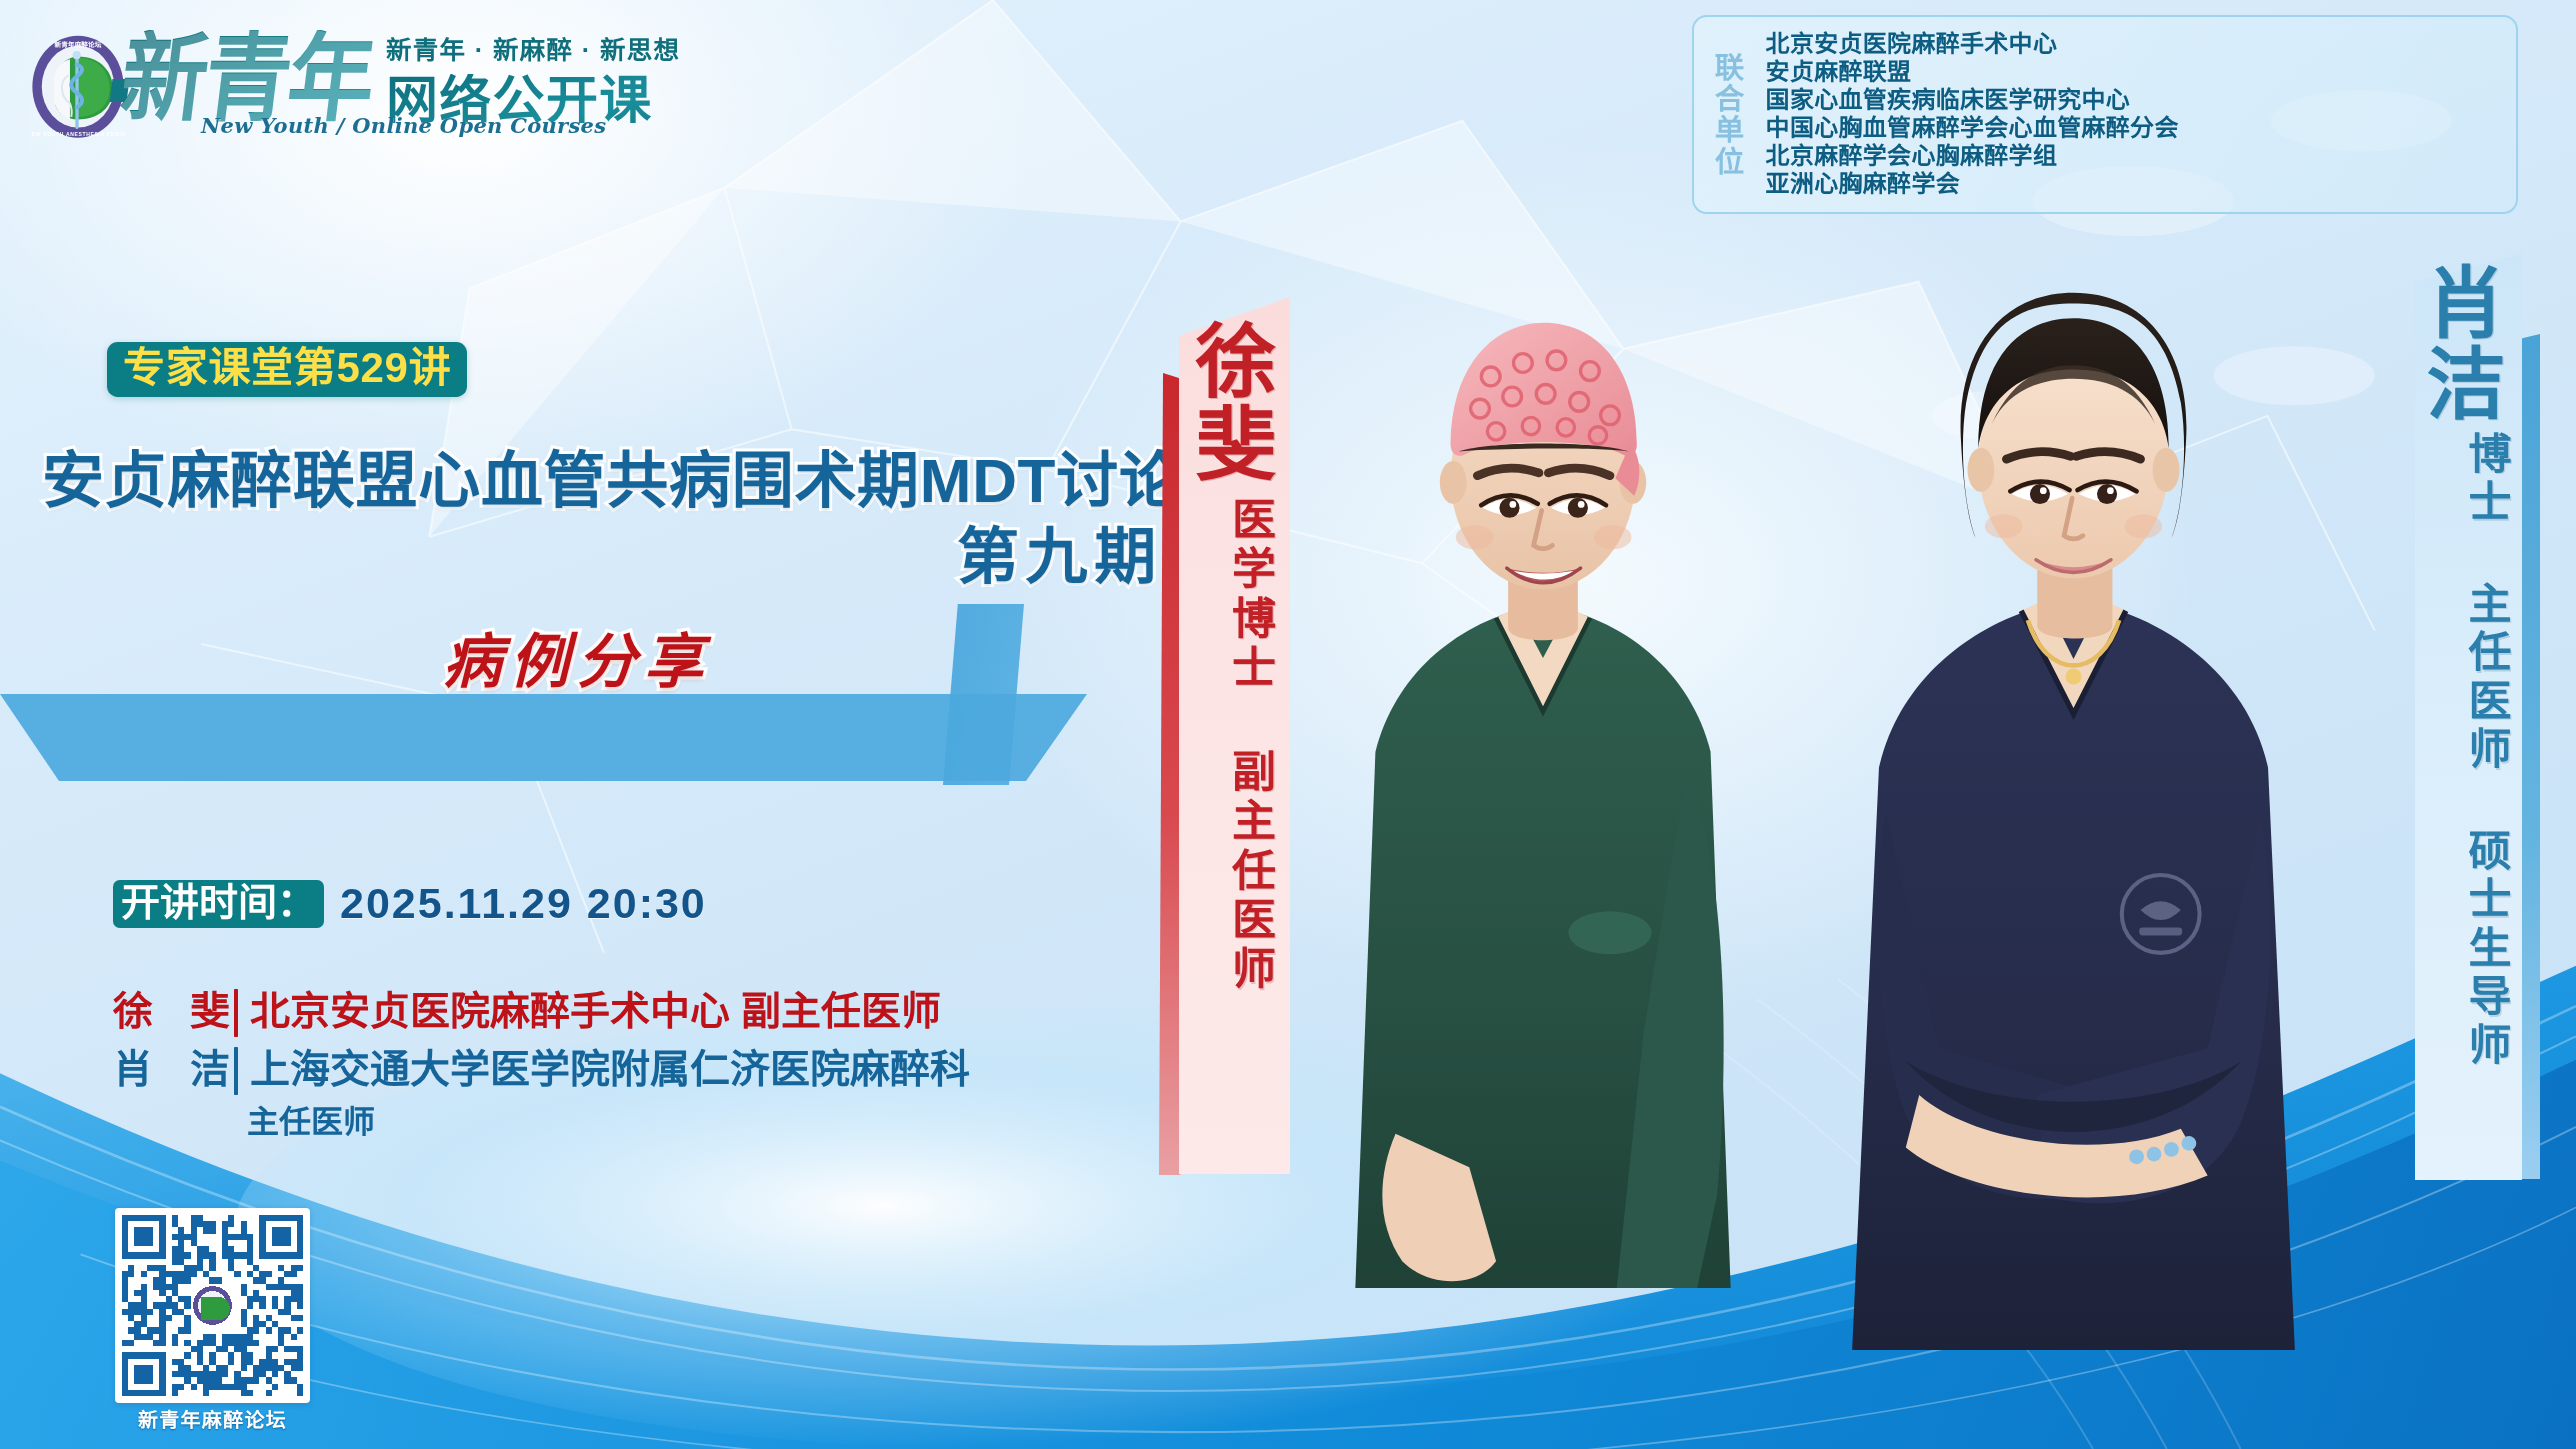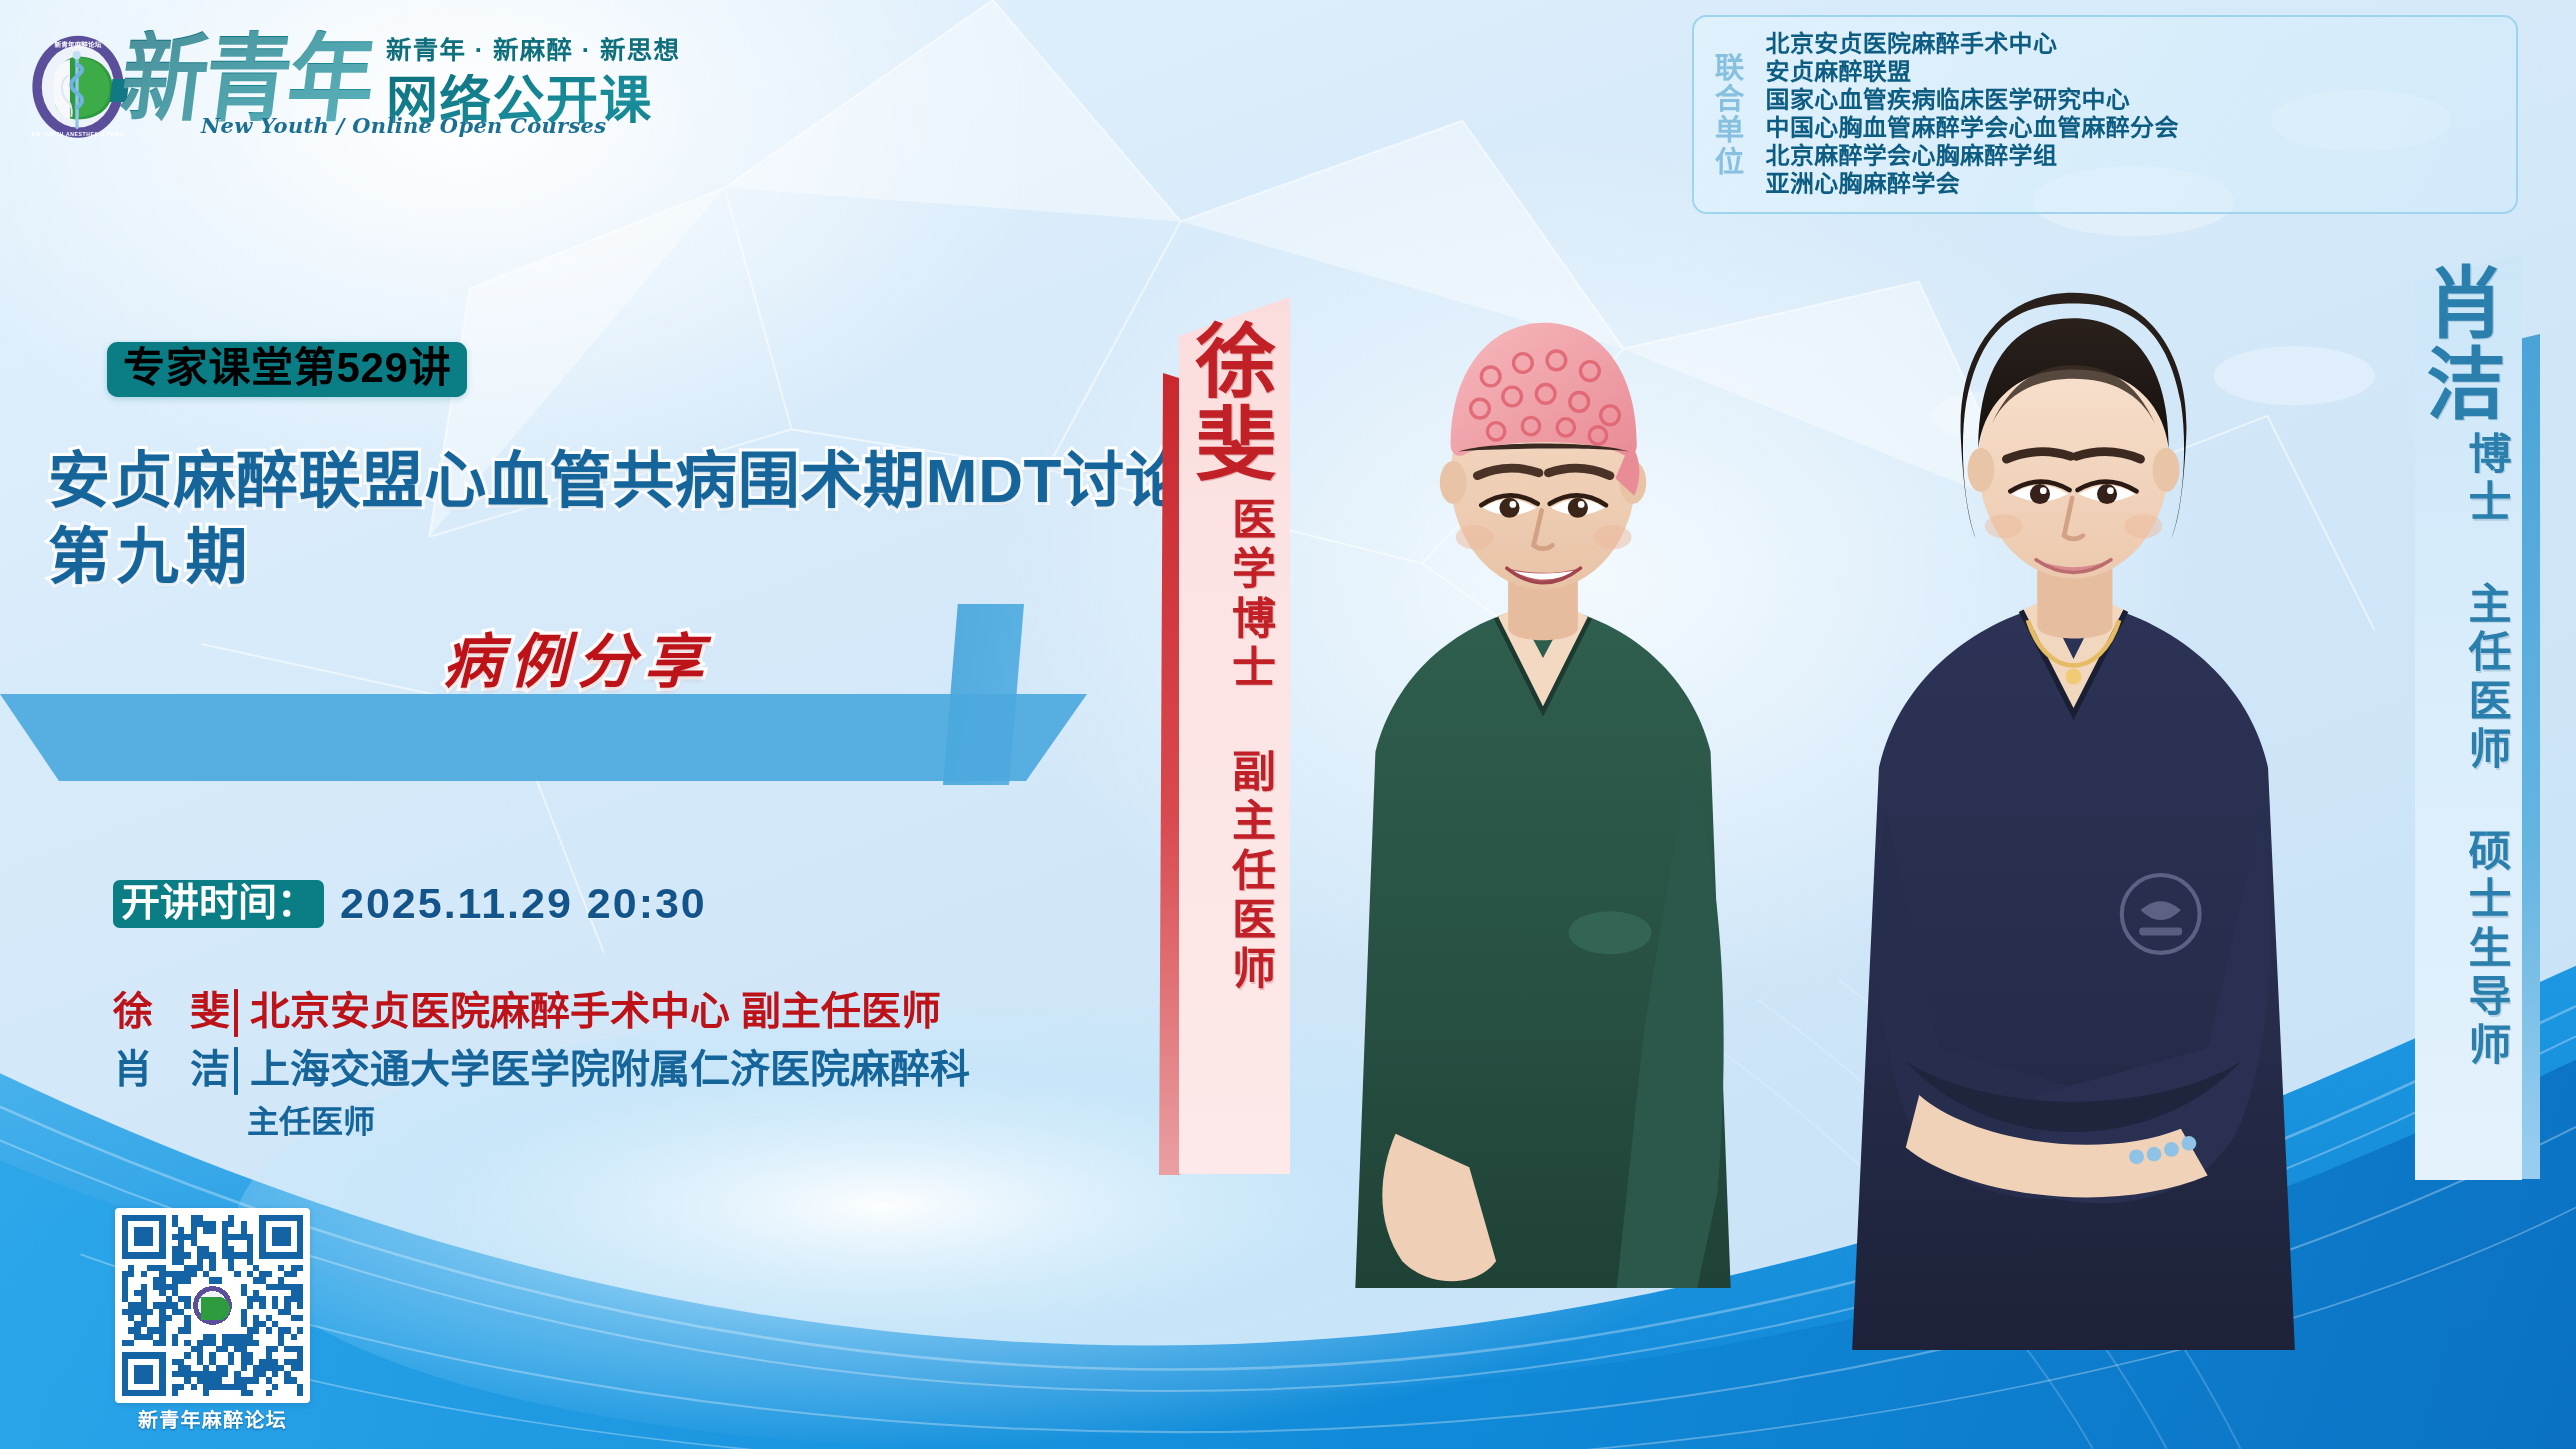--- a/index.html
+++ b/index.html
@@ -84,40 +84,40 @@
   }
 
   
   .lecture-badge {
     position:absolute; left:107px; top:342px;
     background:#0b7d85; border-radius:10.7px;
     padding:4.7px 16px 8px 16px;
     box-shadow:0 2px 6.7px rgba(11,125,133,.25);
   }
   .lecture-badge span {
-    font-size:42px; font-weight:700; color:#000000; letter-spacing:0.7px;
+    font-size:42px; font-weight:700; color:#fde047; letter-spacing:0.7px;
     line-height:1; white-space:nowrap;
   }
 
   
   .blue-panel {
     position:absolute; left:0px; top:694px; width:1087px; height:87px;
     background:#4ca8dd;
     clip-path:polygon(0 0, 1087px 0, 1026px 87px, 59px 87px);
     opacity:.92;
   }
   .blue-panel-edge {
     position:absolute; left:943px; top:604px; width:81px; height:181px;
     background:linear-gradient(100deg,#4aa6dc 0%, #57b0e2 100%);
     clip-path:polygon(14.8px 0, 81px 0, 66px 181px, 0 181px);
     opacity:.95;
   }
 
   
-  .title-block { position:absolute; left:8px; top:443px; width:1161px; text-align:left;padding-left:40px; }
+  .title-block { position:absolute; left:2px; top:443px; width:1161px; text-align:right;padding-left:40px; }
   .title-line1, .title-line2 {
     font-size:62px; font-weight:700; letter-spacing:0.7px; line-height:1.22;
     color:#15659b; white-space:nowrap;
     -webkit-text-stroke:6px #ffffff; paint-order:stroke fill;
     text-shadow:0 2px 3.4px rgba(120,160,190,.35);
   }
   .title-line2 { letter-spacing:6.7px; }
 
   .subtitle-block {
     position:absolute; left:0; top:624px; width:1154px; text-align:center;

